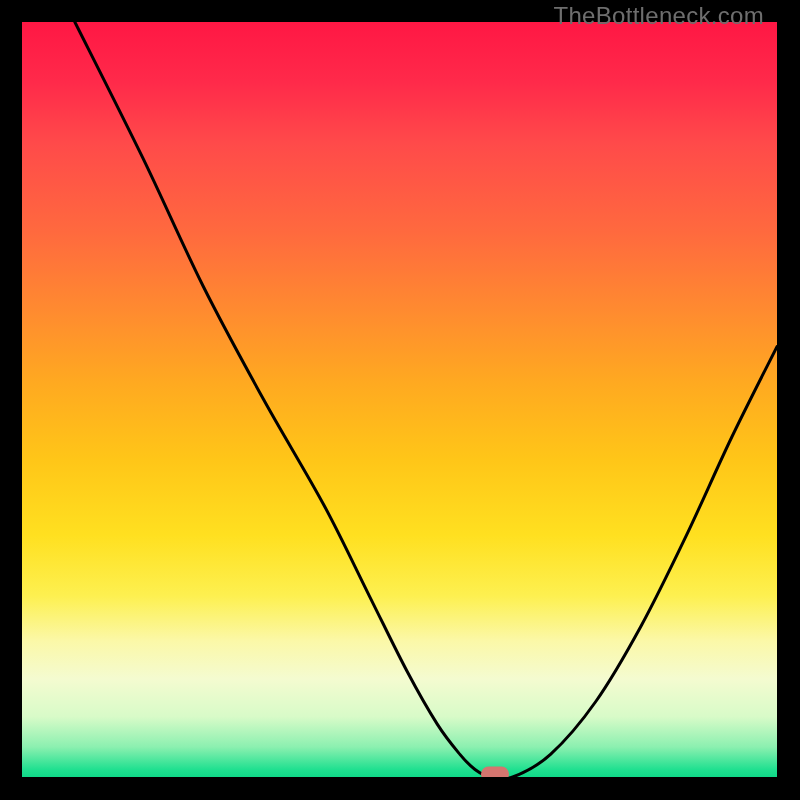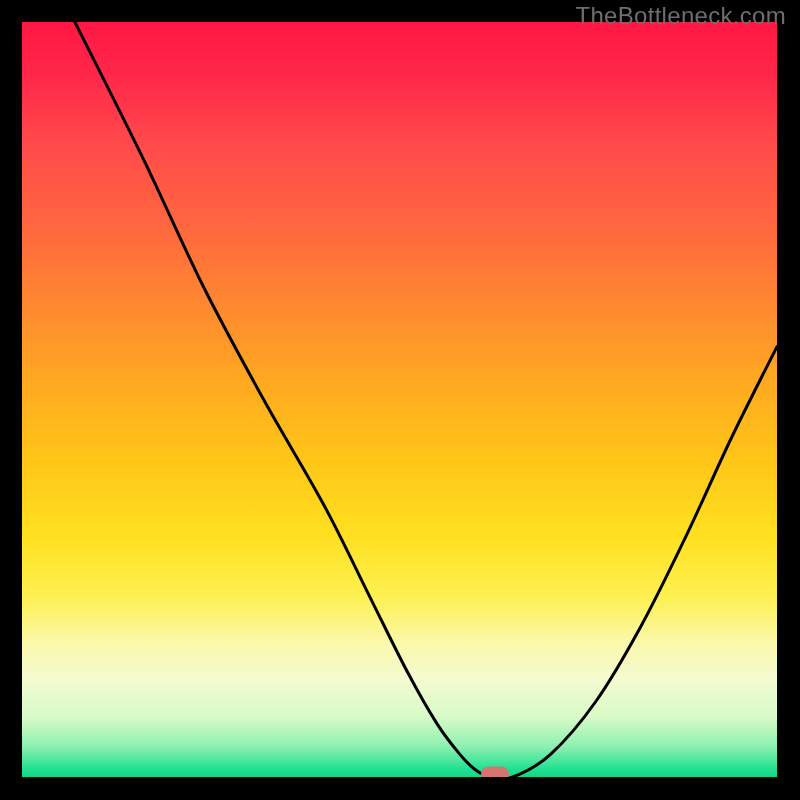--- a/index.html
+++ b/index.html
@@ -14,21 +14,21 @@
     #ffc618 58%,
     #ffe020 68%,
     #fdf050 76%,
     #fbf8a8 82%,
     #f4fbd0 87%,
     #d8fbc8 92%,
     #8cf0b0 96%,
     #20e090 99%,
     #10d888 100%)}
   .curve{position:absolute;left:0;top:0;width:755px;height:755px}
-  .watermark{position:absolute;top:2px;right:14px;color:#6e6e6e;font-size:24px;font-weight:500;letter-spacing:.3px}
+  .watermark{position:absolute;top:2px;right:36px;color:#6e6e6e;font-size:24px;font-weight:500;letter-spacing:.3px}
   .marker{position:absolute;width:28px;height:15px;border-radius:8px;background:#d4756f;transform:translate(-50%,-50%)}
 </style>
 </head>
 <body>
 
 <div class="plot-area">
   <div class="gradient"></div>
   <svg class="curve" viewBox="0 0 755 755" preserveAspectRatio="none">
     <path id="curvePath" fill="none" stroke="#000000" stroke-width="3" stroke-linejoin="round" stroke-linecap="round" d="M52.85000000000001,0 C64.17500000000001,22.650000000000016 99.40833333333333,91.85833333333343 120.8,135.9000000000001 C142.19166666666666,179.94166666666675 161.06666666666666,223.98333333333335 181.2,264.25 C201.33333333333331,304.51666666666665 221.46666666666667,341.0083333333333 241.6,377.5 C261.73333333333335,413.9916666666667 284.3833333333333,450.48333333333335 302,483.2 C319.6166666666667,515.9166666666666 333.45833333333337,546.1166666666667 347.3,573.8 C361.14166666666665,601.4833333333332 373.725,627.9083333333333 385.05,649.3 C396.375,670.6916666666666 406.4416666666667,688.3083333333333 415.25000000000006,702.15 C424.0583333333334,715.9916666666667 431.60833333333335,724.8 437.9,732.35 C444.1916666666666,739.9000000000001 447.96666666666664,743.6750000000001 453,747.45 C458.03333333333336,751.225 461.80833333333334,753.7416666666667 468.1,755 C474.3916666666667,756.2583333333333 480.68333333333334,758.775 490.75,755 C500.81666666666666,751.225 514.6583333333333,744.9333333333334 528.5,732.35 C542.3416666666667,719.7666666666667 558.6999999999999,700.8916666666667 573.8,679.5 C588.9,658.1083333333333 603.9999999999999,631.6833333333334 619.0999999999999,604 C634.1999999999999,576.3166666666666 649.3,544.8583333333333 664.4,513.4 C679.5,481.94166666666666 694.5999999999999,446.7083333333333 709.6999999999999,415.25 C724.8,383.7916666666667 747.45,339.75 755,324.65000000000003"></path>
   </svg>

